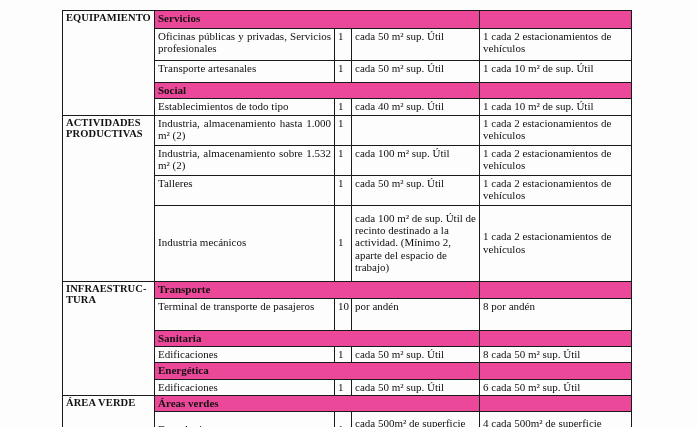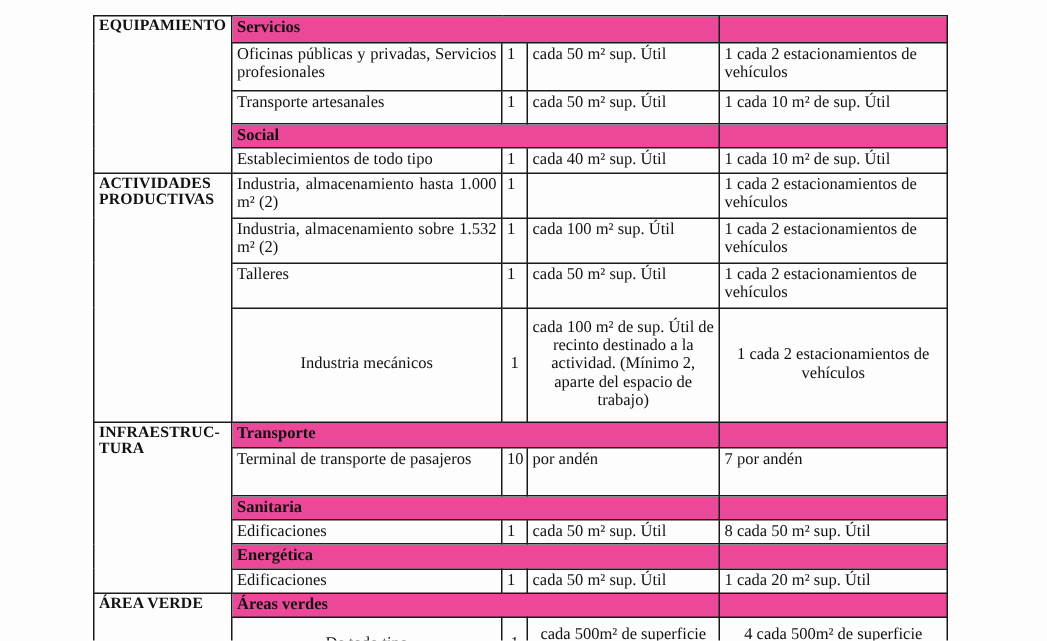--- a/index.html
+++ b/index.html
@@ -43,21 +43,21 @@
   }
   td.band {
     background: #ec4899;
     font-weight: bold;
     vertical-align: middle;
   }
   td.desc { text-align: justify; }
   td.qty  { padding: 1px 1px; }
   td.unit { }
   td.req  { }
-  tr.vm td.desc, tr.vm td.qty, tr.vm td.req, tr.vm td.unit { vertical-align: middle; text-align: center; }
+  tr.vm td.desc, tr.vm td.qty, tr.vm td.req, tr.vm td.unit { vertical-align: middle; }
   tr.h15 { height: 15px; }
   tr.h17 { height: 17px; }
   tr.h18 { height: 18px; }
   tr.h22 { height: 22px; }
   tr.h30 { height: 30px; }
   tr.h32 { height: 32px; }
   tr.h36 { height: 36px; }
   tr.h76 { height: 76px; }
   col.c-cat  { width: 92px; }
   col.c-desc { width: 180px; }
@@ -137,41 +137,41 @@
       <tr class="h17">
         <td class="cat" rowspan="6">INFRAESTRUC-
 TURA</td>
         <td class="band" colspan="3">Transporte</td>
         <td class="band"></td>
       </tr>
       <tr class="h32">
         <td class="desc">Terminal de transporte de pasajeros</td>
         <td class="qty">10</td>
         <td class="unit">por andén</td>
-        <td class="req">7 por andén</td>
+        <td class="req">8 por andén</td>
       </tr>
       <tr class="h15">
         <td class="band" colspan="3">Sanitaria</td>
         <td class="band"></td>
       </tr>
       <tr class="h15">
         <td class="desc">Edificaciones</td>
         <td class="qty">1</td>
         <td class="unit">cada 50 m² sup. Útil</td>
         <td class="req">8 cada 50 m² sup. Útil</td>
       </tr>
       <tr class="h15">
         <td class="band" colspan="3">Energética</td>
         <td class="band"></td>
       </tr>
       <tr class="h15">
         <td class="desc">Edificaciones</td>
         <td class="qty">1</td>
         <td class="unit">cada 50 m² sup. Útil</td>
-        <td class="req">1 cada 20 m² sup. Útil</td>
+        <td class="req">6 cada 50 m² sup. Útil</td>
       </tr>
 
       <tr class="h15">
         <td class="cat" rowspan="2">ÁREA VERDE</td>
         <td class="band" colspan="3">Áreas verdes</td>
         <td class="band"></td>
       </tr>
       <tr class="h36 vm">
         <td class="desc">De todo tipo</td>
         <td class="qty">1</td>

